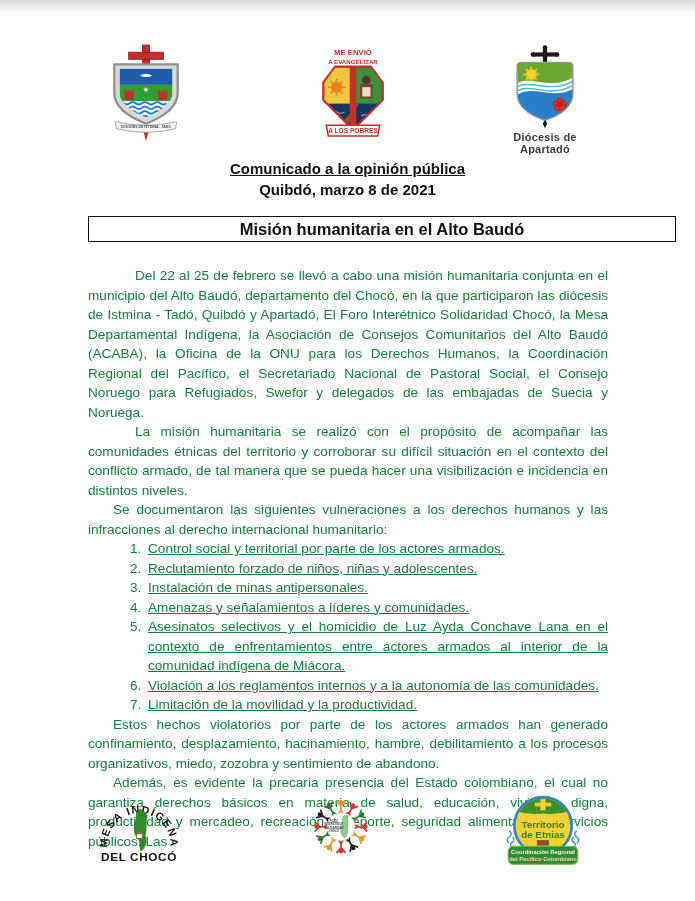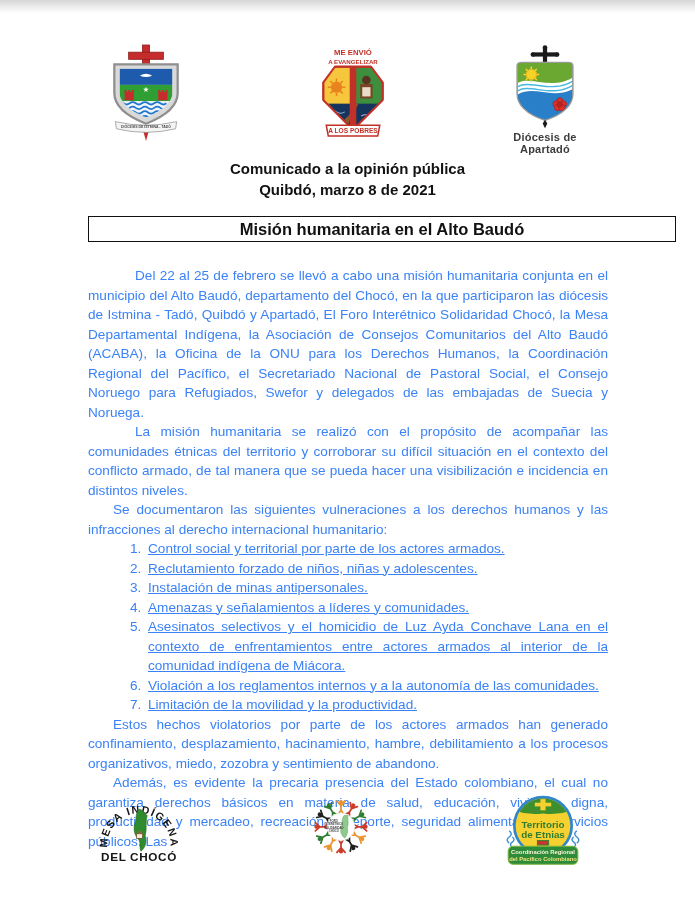--- a/index.html
+++ b/index.html
@@ -9,27 +9,27 @@
              background:linear-gradient(#d6d6d6,#ffffff);}
   .logo{position:absolute;}
   .logo svg{display:block;width:100%;height:auto;}
   .logo-istmina{left:99px;top:44px;width:94px;}
   .logo-quibdo{left:318px;top:46px;width:70px;}
   .logo-apartado{left:505px;top:45px;width:80px;}
   .logo-caption{font-size:11px;font-weight:bold;color:#3c3c3c;text-align:center;margin-top:2px;
                 letter-spacing:.2px;}
   .heading{position:absolute;left:0;width:695px;text-align:center;font-weight:bold;
            font-size:15px;color:#121212;}
-  .heading-line1{top:160px;}
+  .heading-line1{top:160px;text-decoration:underline;}
   .heading-line2{top:181px;}
   .title-box{position:absolute;left:88px;top:216px;width:588px;height:26px;
              border:1.6px solid #111;box-sizing:border-box;display:flex;align-items:center;
              justify-content:center;font-weight:bold;font-size:16.5px;color:#111;}
   .doc-body{position:absolute;left:88px;top:266px;width:520px;font-size:13.6px;
-            line-height:19.5px;color:#3b82f6;text-align:justify;}
+            line-height:19.5px;color:#15803d;text-align:justify;}
   .doc-body p{margin:0;text-indent:47px;}
   .doc-body p.small-indent{text-indent:25px;}
   .doc-body ol{margin:0;padding-left:57px;list-style:decimal;text-decoration:underline;}
   .doc-body li{margin:0;padding-left:3px;text-align:justify;}
   .logo-mesa{left:94px;top:797px;width:90px;}
   .logo-foro{left:302px;top:796px;width:78px;}
   .logo-territorio{left:501px;top:794px;width:84px;}
 </style>
 </head>
 <body>

